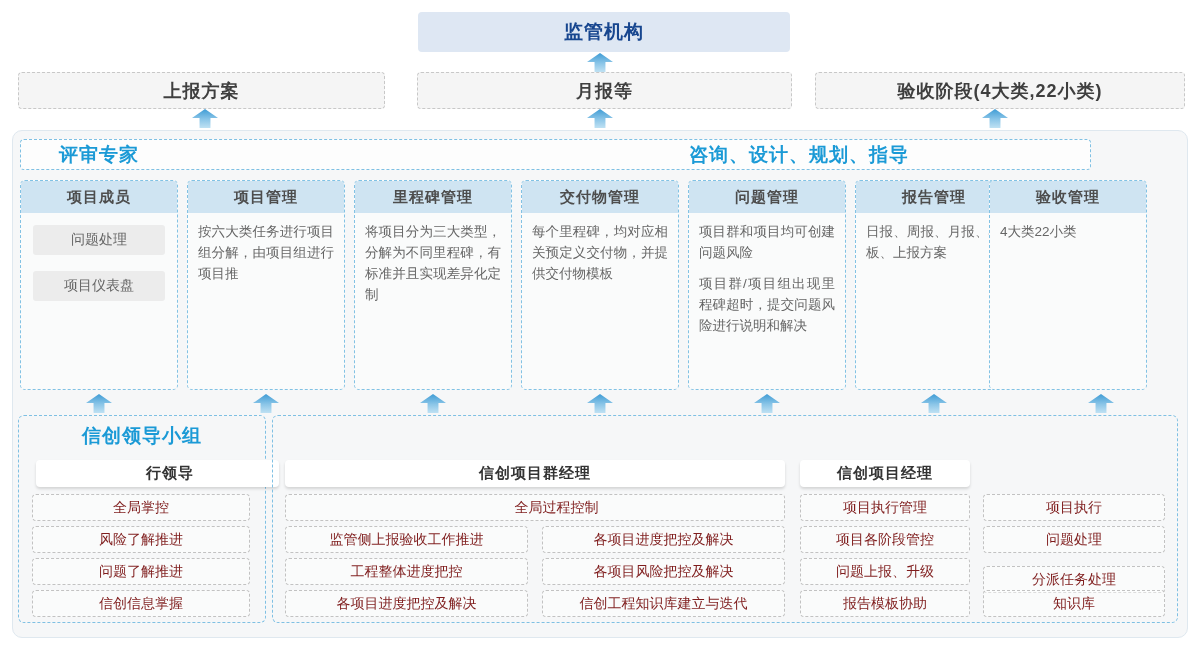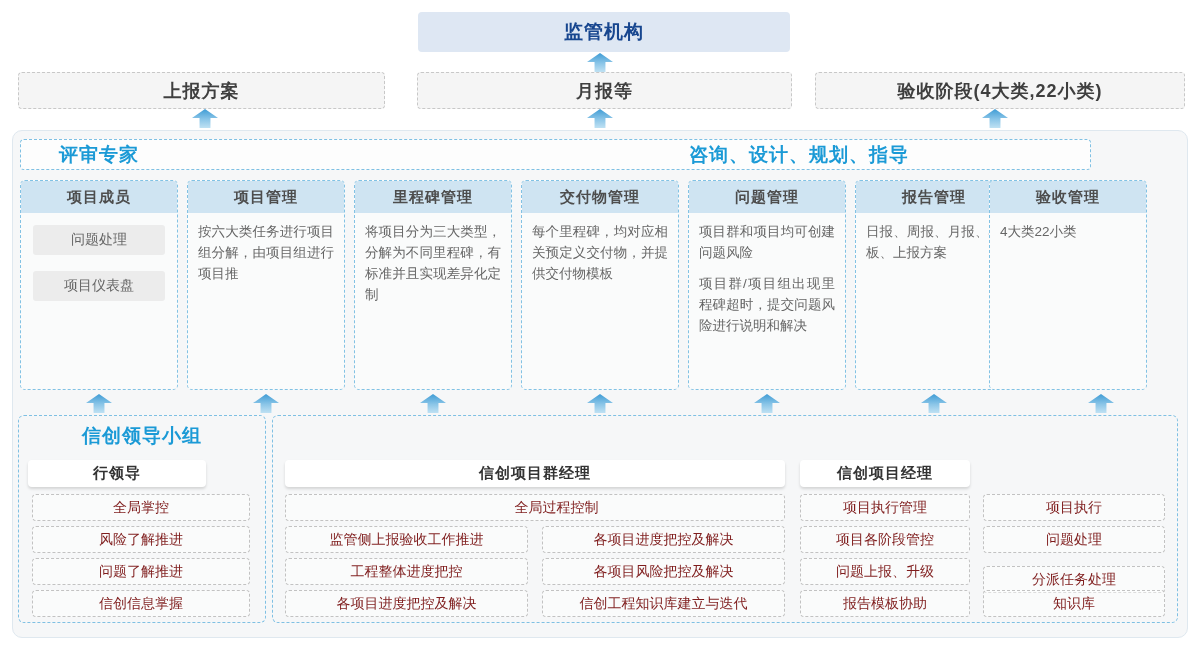--- a/index.html
+++ b/index.html
@@ -145,21 +145,21 @@
   <div class="arrow" style="left:86px;top:394px;"></div>
   <div class="arrow" style="left:253px;top:394px;"></div>
   <div class="arrow" style="left:420px;top:394px;"></div>
   <div class="arrow" style="left:587px;top:394px;"></div>
   <div class="arrow" style="left:754px;top:394px;"></div>
   <div class="arrow" style="left:921px;top:394px;"></div>
   <div class="arrow" style="left:1088px;top:394px;"></div>
 
   <div class="group-box" style="left:18px;width:248px;"></div>
   <div class="group-title" style="left:18px;width:248px;">信创领导小组</div>
-  <div class="role-bar" style="left:28px;width:178px;">行领导</div>
+  <div class="role-bar" style="left:36px;width:218px;padding-left:25px;">行领导</div>
   <div class="task" style="left:32px;width:218px;top:494px;">全局掌控</div>
   <div class="task" style="left:32px;width:218px;top:526px;">风险了解推进</div>
   <div class="task" style="left:32px;width:218px;top:558px;">问题了解推进</div>
   <div class="task" style="left:32px;width:218px;top:590px;">信创信息掌握</div>
 
   <div class="group-box" style="left:272px;width:906px;"></div>
   <div class="group-title" style="left:272px;width:906px;margin-top:40px;">信创执行小组</div>
 
   <div class="role-bar" style="left:285px;width:500px;">信创项目群经理</div>
   <div class="task" style="left:285px;width:500px;top:494px;padding-left:43px;">全局过程控制</div>

